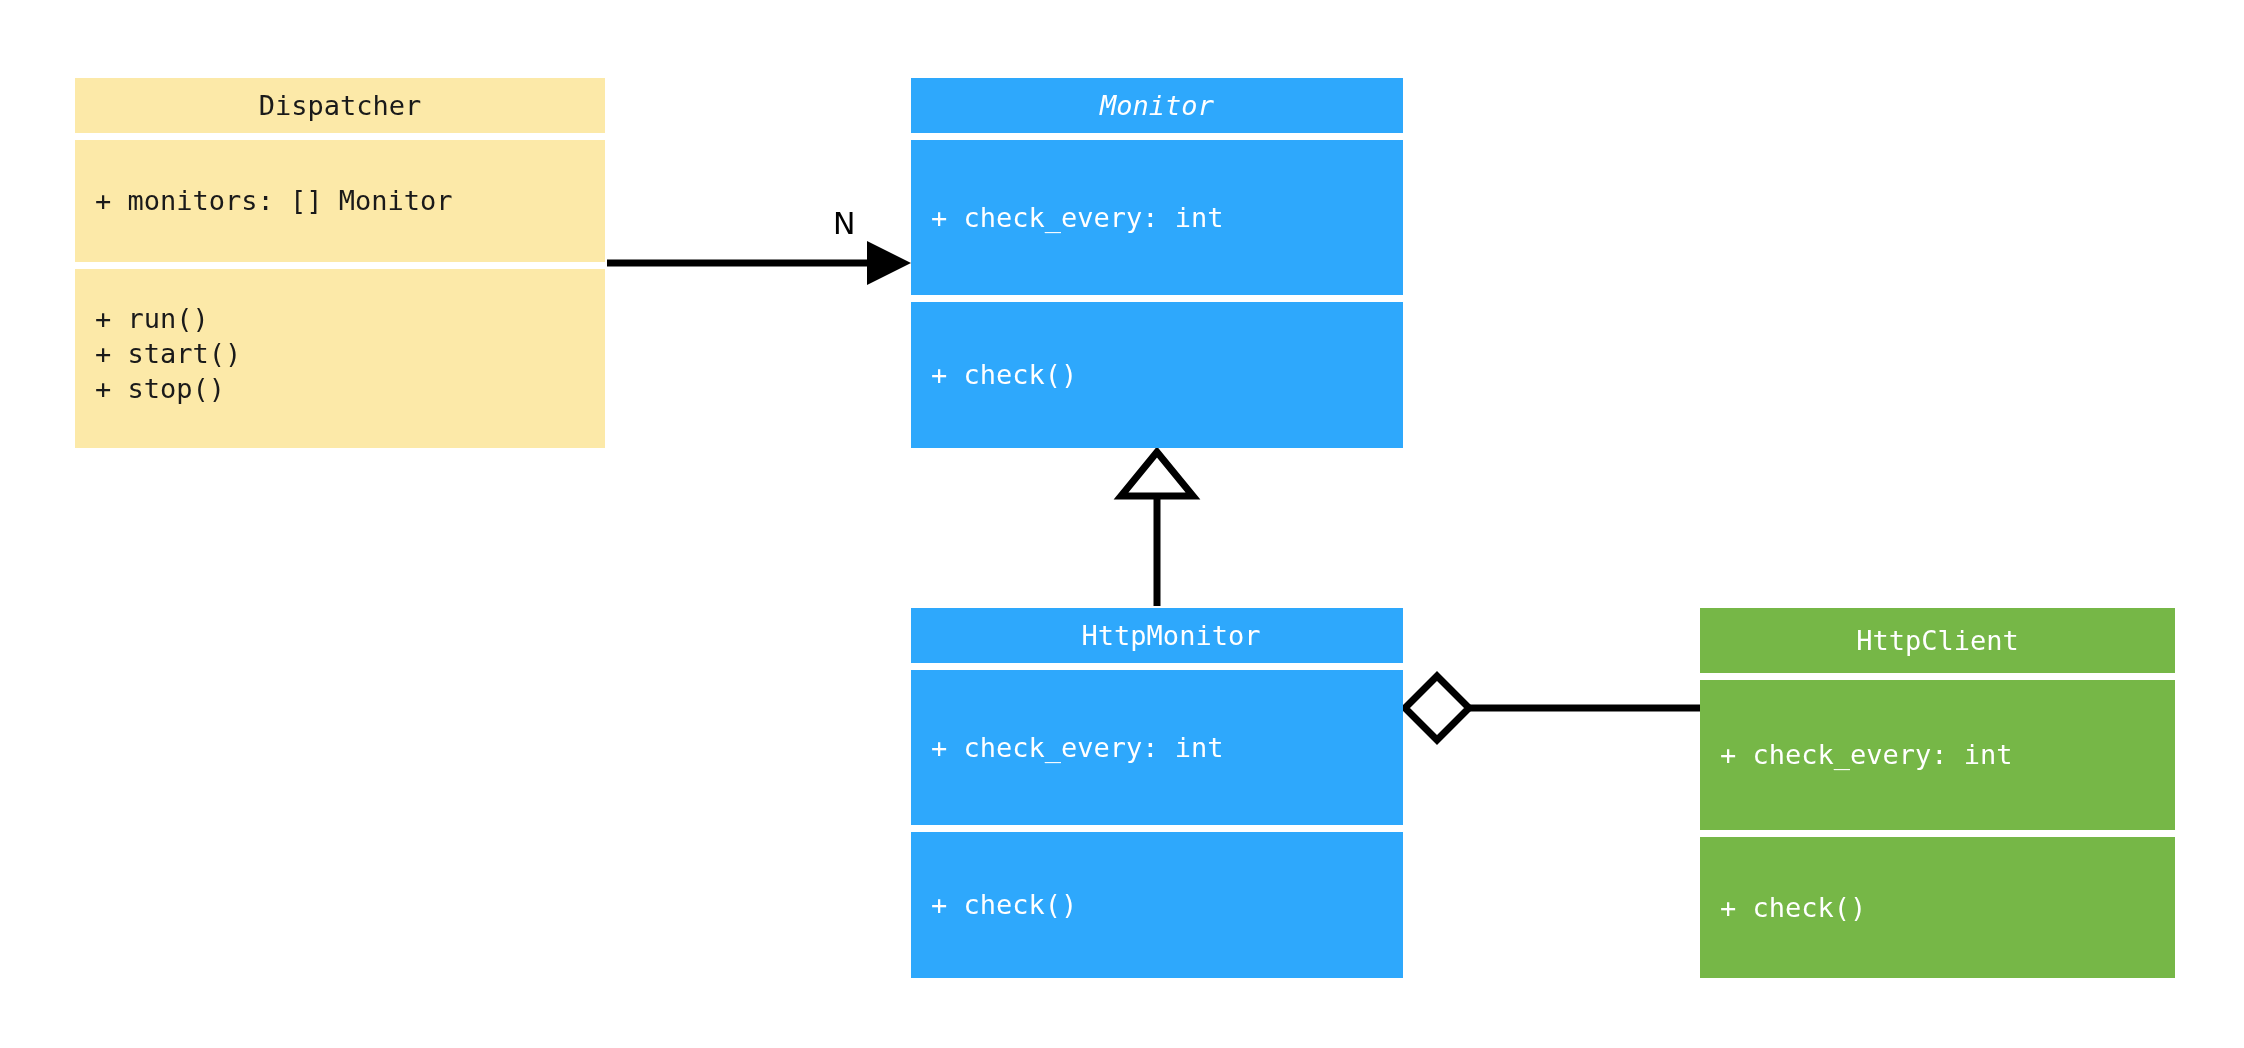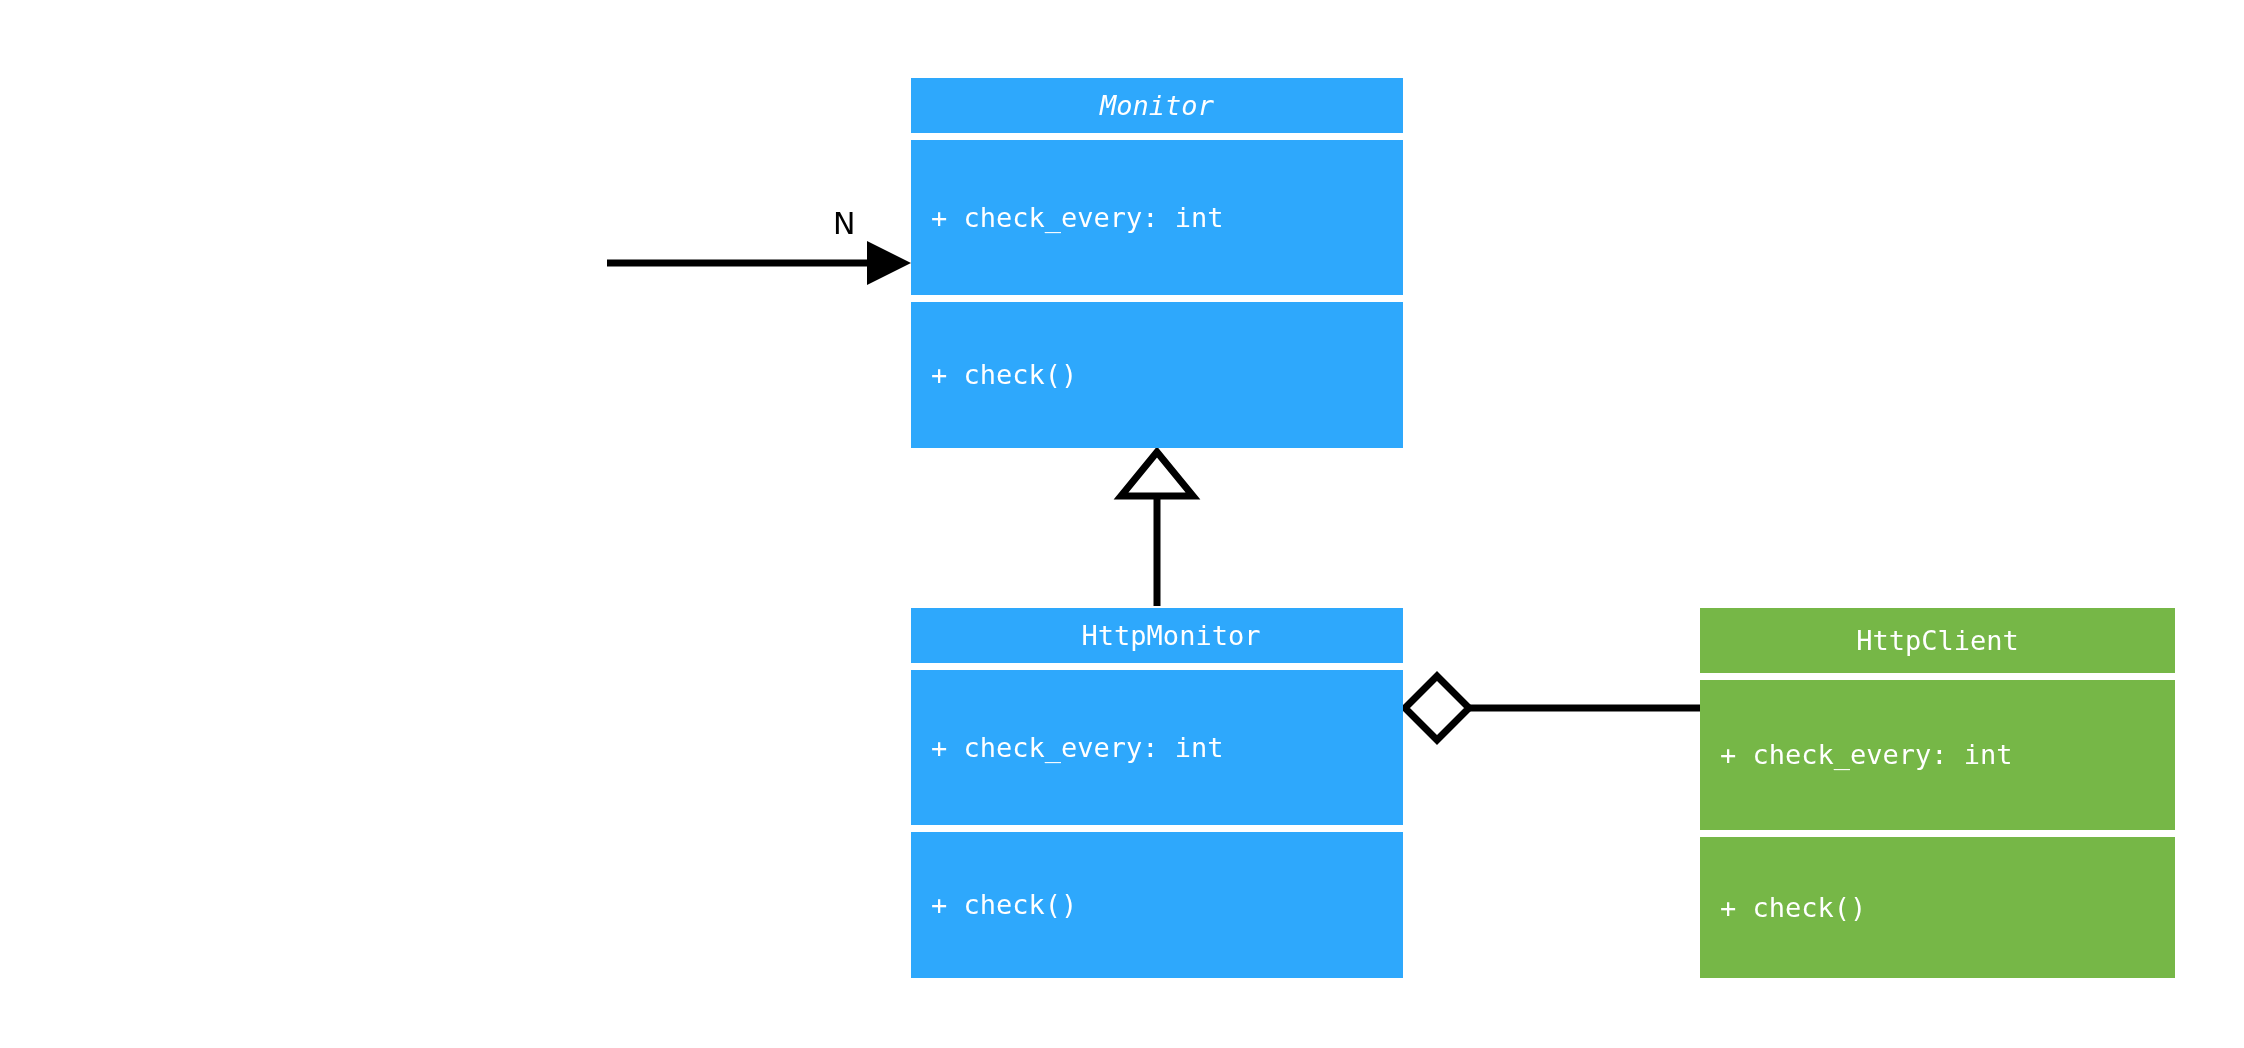--- a/index.html
+++ b/index.html
@@ -103,20 +103,40 @@
     </g>
 
     <g>
       <polygon points="1405,708 1437,676 1469,708 1437,740" fill="#ffffff" stroke="#000000" stroke-width="7" stroke-linejoin="miter"></polygon>
       <line x1="1469" y1="708" x2="1700" y2="708" stroke="#000000" stroke-width="7"></line>
     </g>
   </svg>
 
   <div class="edge-label" style="left:833px; top:206px;">N</div>
 
+  <div class="uml-class" style="left:75px; top:78px; width:530px; height:370px;">
+
+    <div class="uml-compartment uml-title-compartment fill-yellow" style="height:55px;">
+      <span class="uml-title text-dark">Dispatcher</span>
+    </div>
+
+    <div class="gap"></div>
+
+    <div class="uml-compartment uml-members fill-yellow" style="height:122px;">
+      <div class="uml-member text-dark">+ monitors: [] Monitor</div>
+    </div>
+
+    <div class="gap"></div>
+
+    <div class="uml-compartment uml-members fill-yellow" style="height:179px; justify-content:flex-start; padding-top:32px;">
+      <div class="uml-member text-dark">+ run()</div>
+      <div class="uml-member text-dark">+ start()</div>
+      <div class="uml-member text-dark">+ stop()</div>
+    </div>
+  </div>
 
   <div class="uml-class" style="left:911px; top:78px; width:492px; height:370px;">
 
     <div class="uml-compartment uml-title-compartment fill-blue" style="height:55px;">
       <span class="uml-title italic text-light">Monitor</span>
     </div>
 
     <div class="gap"></div>
 
     <div class="uml-compartment uml-members fill-blue" style="height:155px;">

